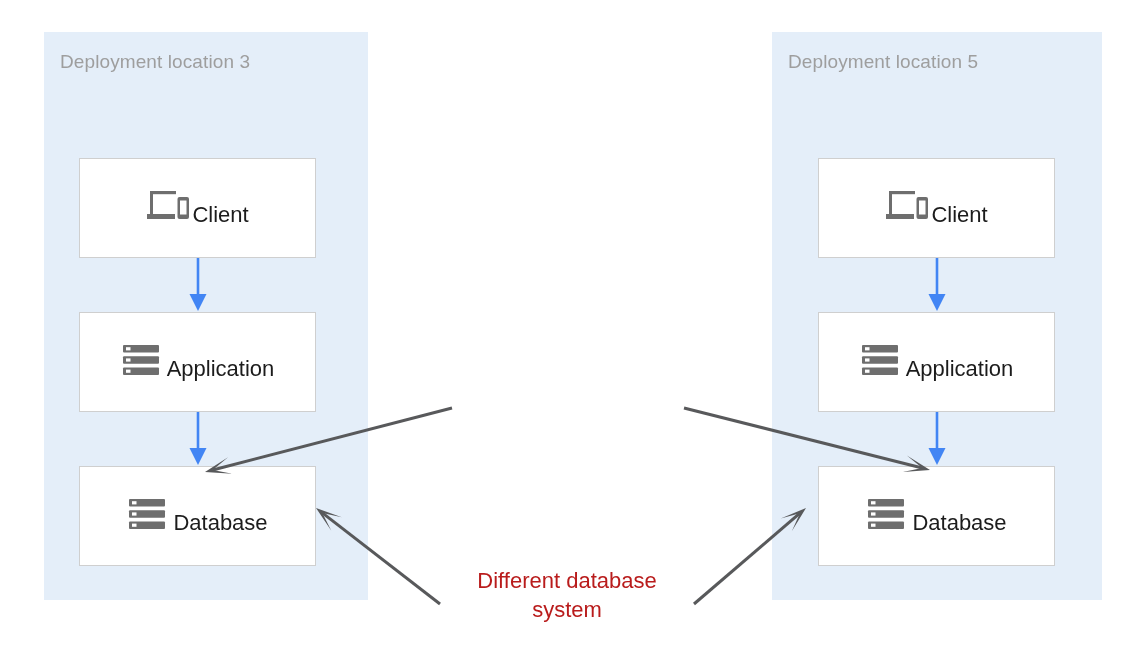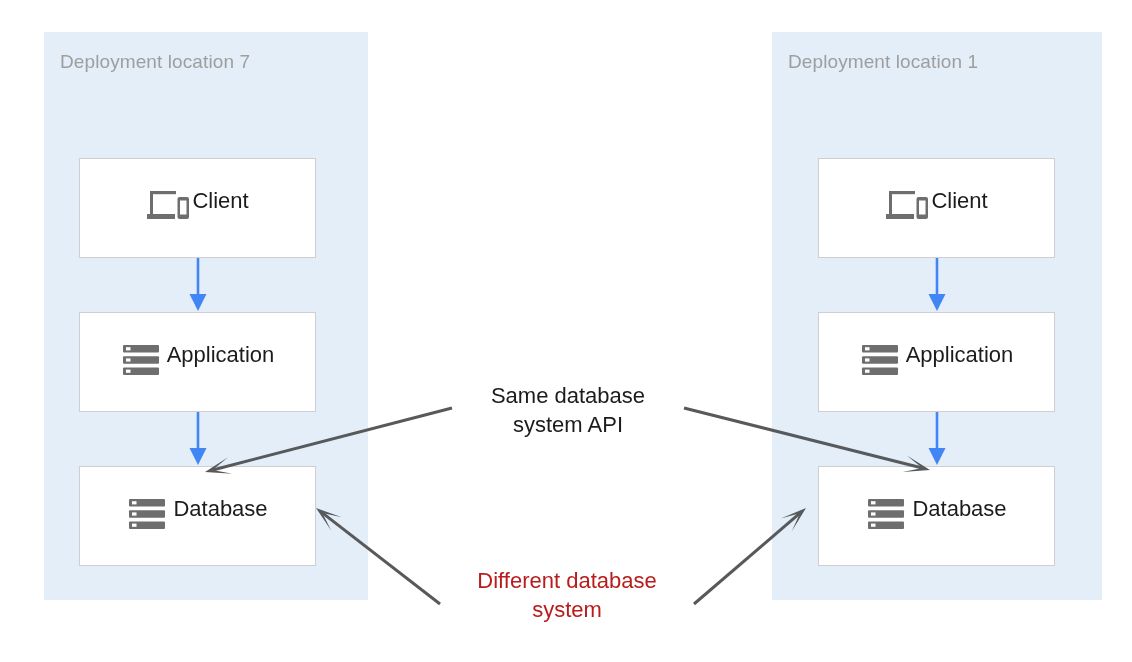--- a/index.html
+++ b/index.html
@@ -32,21 +32,21 @@
     position: absolute;
     background: #ffffff;
     border: 1px solid #cfcfcf;
     box-sizing: border-box;
     display: flex;
     align-items: center;
     justify-content: center;
   }
   .node-inner {
     display: flex;
-    align-items: flex-start;
+    align-items: flex-end;
     gap: 2px;
   }
   .node-label {
     font-size: 22px;
     color: #1c1c1c;
     white-space: nowrap;
   }
   .icon {
     display: block;
     flex: 0 0 auto;
@@ -67,24 +67,24 @@
     line-height: 1.33;
     white-space: pre-line;
   }
 </style>
 </head>
 <body>
 
 <div id="canvas">
 
   <div class="zone" id="zone-0" style="left: 44px; top: 32px; width: 324px; height: 568px; background: rgb(228, 238, 249);"></div>
-  <div class="zone-label" id="zone-label-0" style="left: 60px; top: 51px; color: rgb(158, 158, 158);">Deployment location 7</div>
+  <div class="zone-label" id="zone-label-0" style="left: 60px; top: 51px; color: rgb(158, 158, 158);">Deployment location 3</div>
 
   <div class="zone" id="zone-1" style="left: 772px; top: 32px; width: 330px; height: 568px; background: rgb(228, 238, 249);"></div>
-  <div class="zone-label" id="zone-label-1" style="left: 788px; top: 51px; color: rgb(158, 158, 158);">Deployment location 1</div>
+  <div class="zone-label" id="zone-label-1" style="left: 788px; top: 51px; color: rgb(158, 158, 158);">Deployment location 5</div>
 
   <div class="node" id="node-0" style="left: 79px; top: 158px; width: 237px; height: 100px; border-color: rgb(207, 207, 207); background: rgb(255, 255, 255);">
     <div class="node-inner">
       <span class="icon">
         <svg width="44" height="36" viewBox="0 0 44 36" aria-hidden="true">
           <path d="M4 3 h26 v3 H7 v19 H4 Z" fill="#6e6e6e"></path>
           <rect x="4" y="3" width="3" height="23" fill="#6e6e6e"></rect>
           <rect x="4" y="3" width="26" height="3.2" fill="#6e6e6e"></rect>
           <rect x="1" y="26" width="28" height="5" fill="#6e6e6e"></rect>
           <rect x="31.5" y="9" width="11.5" height="22" rx="2" fill="#6e6e6e"></rect>
@@ -203,18 +203,16 @@
       <g>
         <line x1="440" y1="604" x2="322.3257896609113" y2="512.8973855439314" stroke="#58595b" stroke-width="3"></line>
         <polygon points="316,508 341.76228853838876,517.1953515030585 322.3257896609113,512.8973855439314 331.3553442575347,530.637654532495" fill="#58595b"></polygon>
       </g>
       <g>
         <line x1="694" y1="604" x2="799.9259471810776" y2="513.2063309876478" stroke="#58595b" stroke-width="3"></line>
         <polygon points="806,508 791.791055012878,531.3742568299601 799.9259471810776,513.2063309876478 780.7276016641266,518.4668945897502" fill="#58595b"></polygon>
       </g>
     </svg>
 
-  <div class="callout" id="callout-0" style="left: 470px; top: 381px; width: 196px; color: rgb(28, 28, 28);">Same database
-system API</div>
   <div class="callout" id="callout-1" style="left: 459px; top: 566px; width: 216px; color: #b91c1c;">Different database
 system</div>
 
 </div>
 
 </body></html>

